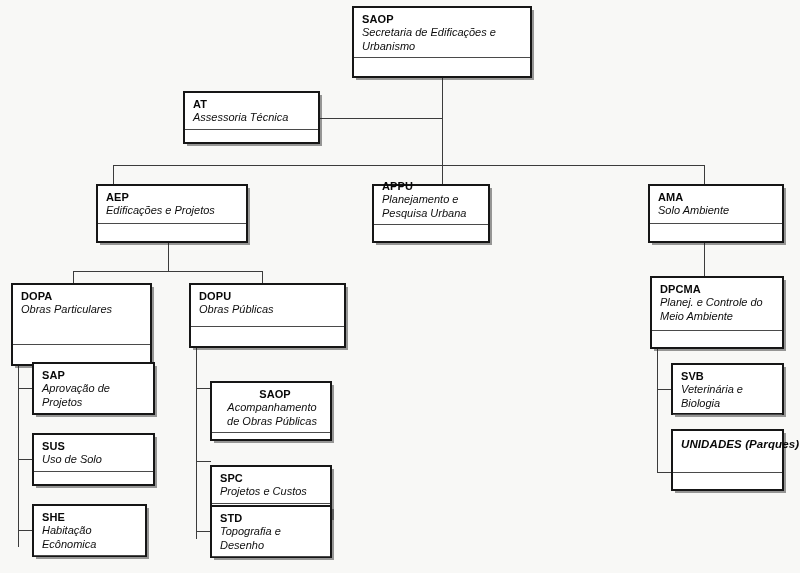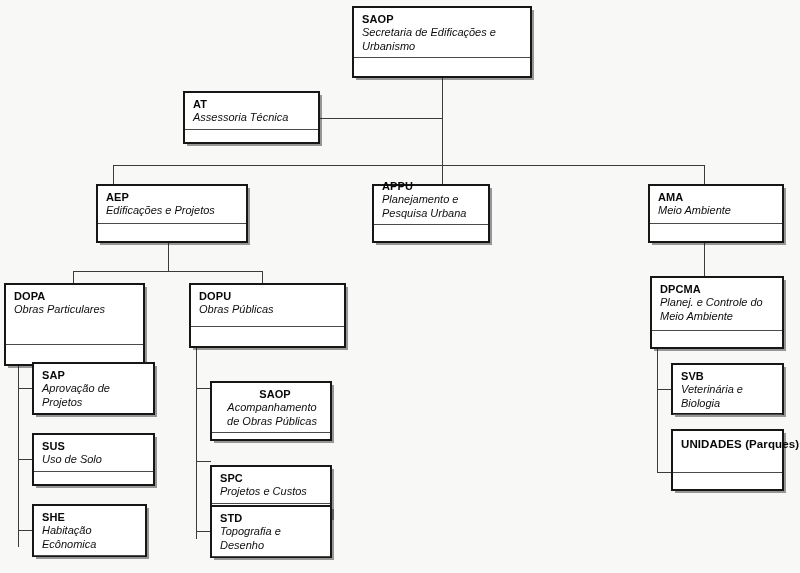--- a/index.html
+++ b/index.html
@@ -132,26 +132,26 @@
     <div class="body">
       <div class="code">APPU</div>
       <div class="desc">Planejamento e Pesquisa Urbana</div>
     </div>
     <div class="foot" style="height:16px;"></div>
   </div>
 
   <div class="node" style="left:648px; top:184px; width:136px; height:59px;">
     <div class="body">
       <div class="code">AMA</div>
-      <div class="desc">Meio Ambiente</div>
+      <div class="desc">Solo Ambiente</div>
     </div>
     <div class="foot" style="height:17px;"></div>
   </div>
 
-  <div class="node" style="left:4px; top:283px; width:141px; height:83px;">
+  <div class="node" style="left:11px; top:283px; width:141px; height:83px;">
     <div class="body">
       <div class="code">DOPA</div>
       <div class="desc">Obras Particulares</div>
     </div>
     <div class="foot" style="height:19px;"></div>
   </div>
 
   <div class="node" style="left:189px; top:283px; width:157px; height:65px;">
     <div class="body">
       <div class="code">DOPU</div>
@@ -217,20 +217,20 @@
   </div>
 
   <div class="node" style="left:210px; top:505px; width:122px; height:53px;">
     <div class="body">
       <div class="code">STD</div>
       <div class="desc">Topografia e Desenho</div>
     </div>
     <div class="foot" style="height:15px;"></div>
   </div>
 
-  <div class="node label-only" style="left:671px; top:429px; width:113px; height:62px;">
+  <div class="node label-only" style="left:671px; top:429px; width:113px; height:62px;font-style:italic;">
     <div class="body">
       <div class="code">UNIDADES (Parques)</div>
     </div>
     <div class="foot" style="height:16px;"></div>
   </div>
 
 </div>
 
 </body></html>

